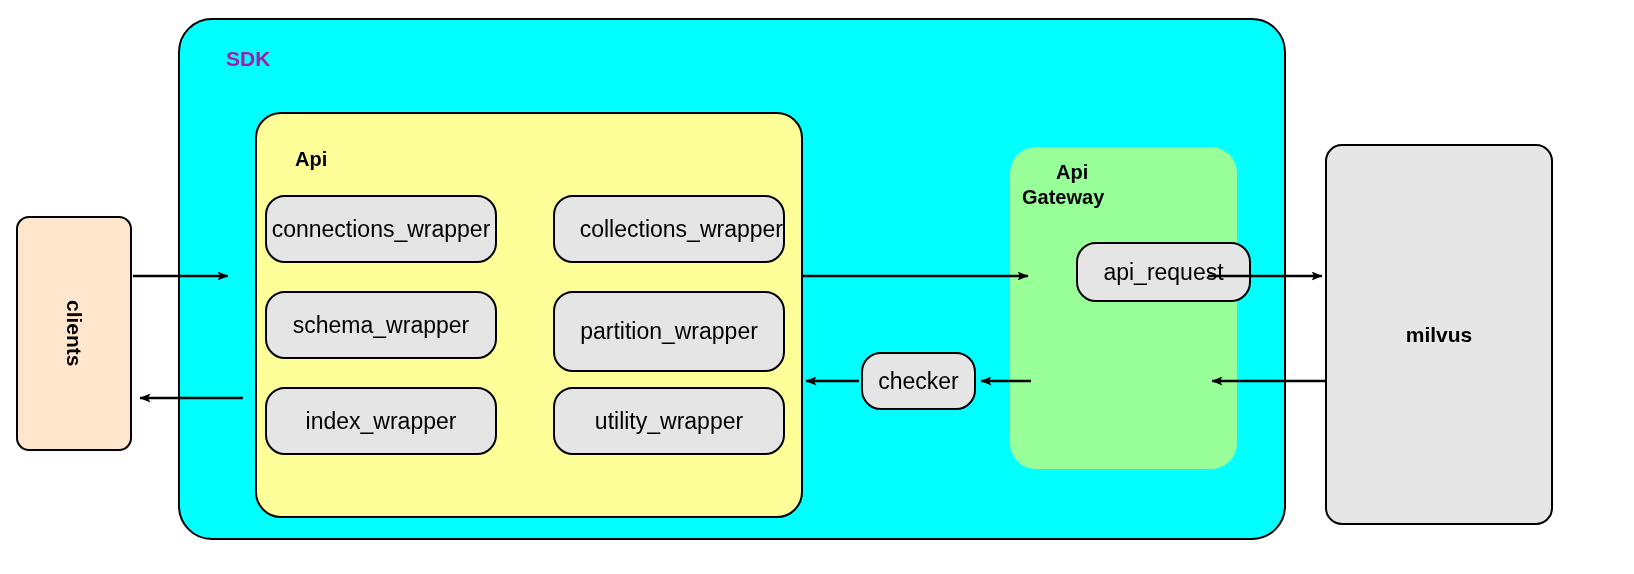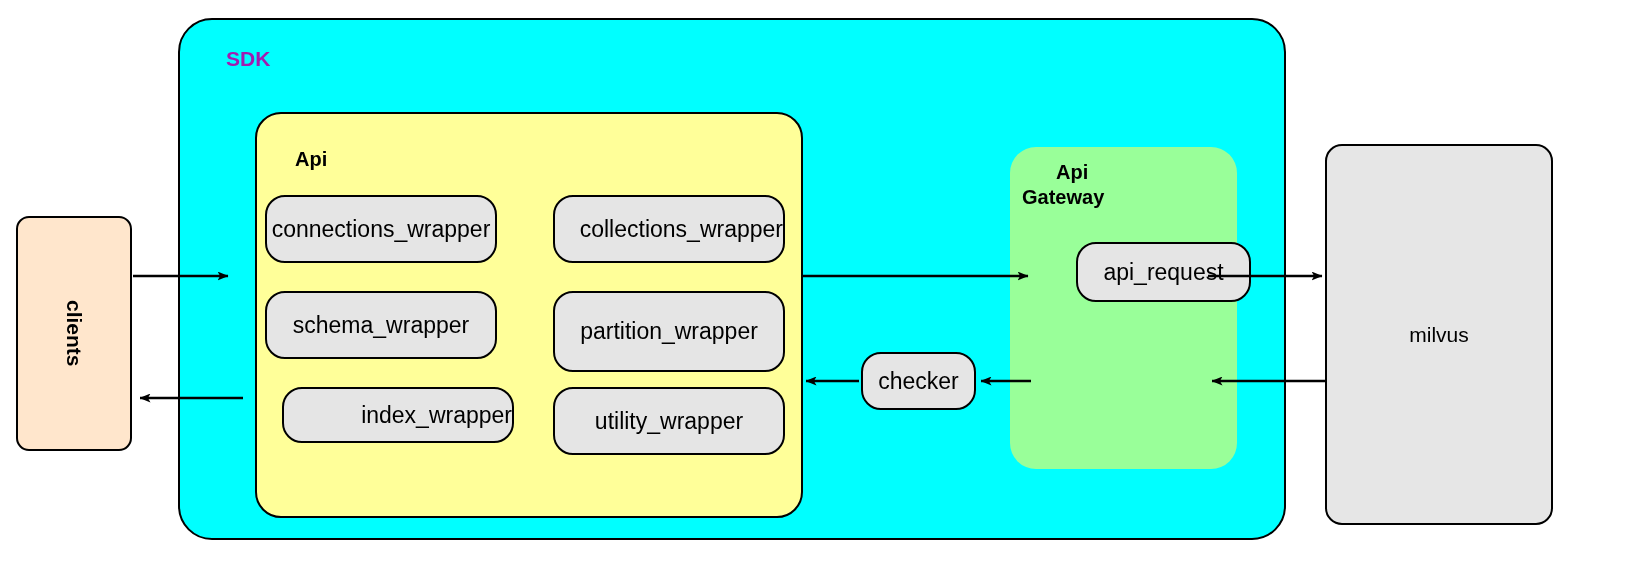--- a/index.html
+++ b/index.html
@@ -91,21 +91,21 @@
   .node {
     background: #e5e5e5;
     border-radius: 20px;
     font-size: 23px;
     color: #000000;
   }
   #node-connections-wrapper { left: 265px; top: 195px; width: 232px; height: 68px; }
   #node-collections-wrapper { left: 553px; top: 195px; width: 232px; height: 68px; justify-content: flex-end; }
   #node-schema-wrapper      { left: 265px; top: 291px; width: 232px; height: 68px; }
   #node-partition-wrapper   { left: 553px; top: 291px; width: 232px; height: 81px; }
-  #node-index-wrapper       { left: 282px; top: 387px; width: 232px; height: 56px; justify-content: flex-end; }
+  #node-index-wrapper       { left: 265px; top: 387px; width: 232px; height: 68px; }
   #node-utility-wrapper     { left: 553px; top: 387px; width: 232px; height: 68px; text-align: right; }
 
   #node-api-request  { left: 1033px; top: 242px; width: 175px; height: 60px; margin-left: 43px; }
   #node-api-response { left: 1033px; top: 352px; width: 175px; height: 58px; }
 
   #node-checker { left: 861px; top: 352px; width: 115px; height: 58px; }
 
   #node-clients {
     left: 16px;
     top: 216px;
@@ -121,21 +121,21 @@
     text-orientation: mixed;
   }
   #node-milvus {
     left: 1325px;
     top: 144px;
     width: 228px;
     height: 381px;
     background: #e6e6e6;
     border-radius: 17px;
     font-size: 21px;
-    font-weight: normal;
+    font-weight: bold;
   }
 
   
   .conn { position: absolute; }
   .conn svg { display: block; overflow: visible; }
 </style>
 </head>
 <body>
 
 <div id="stage">

